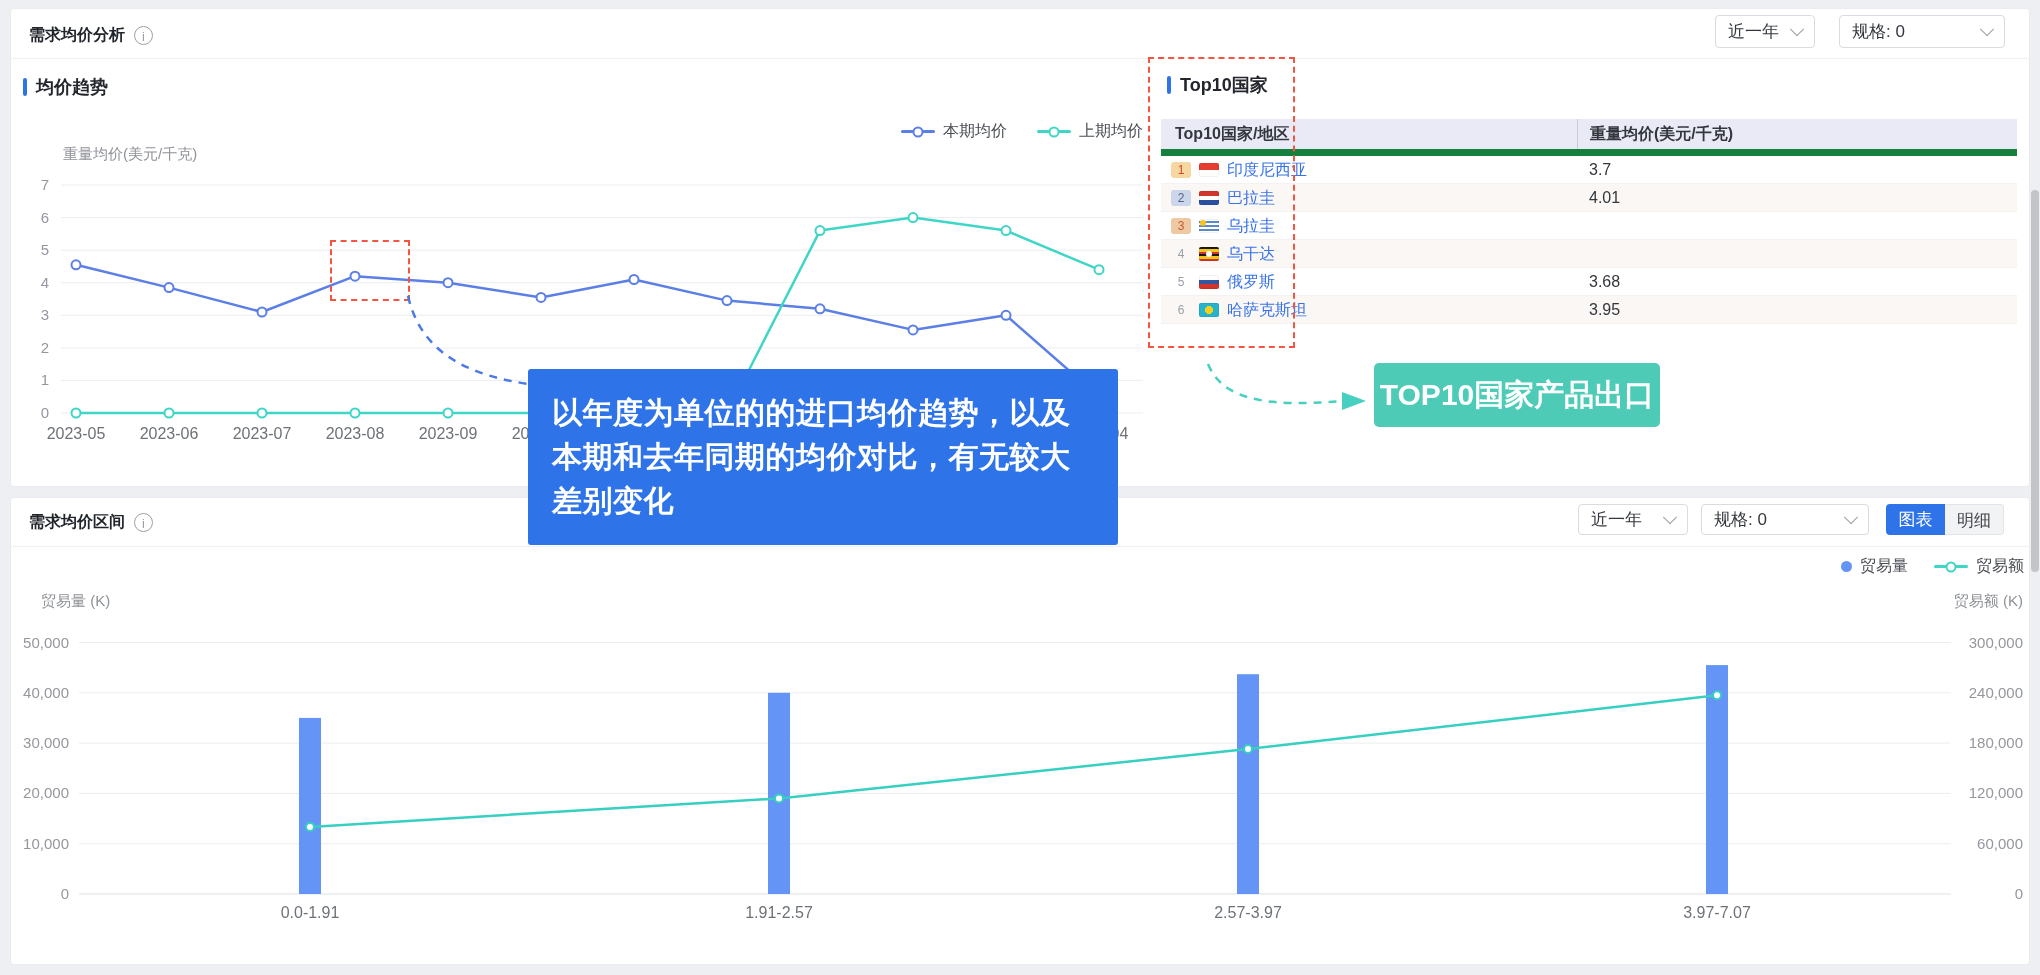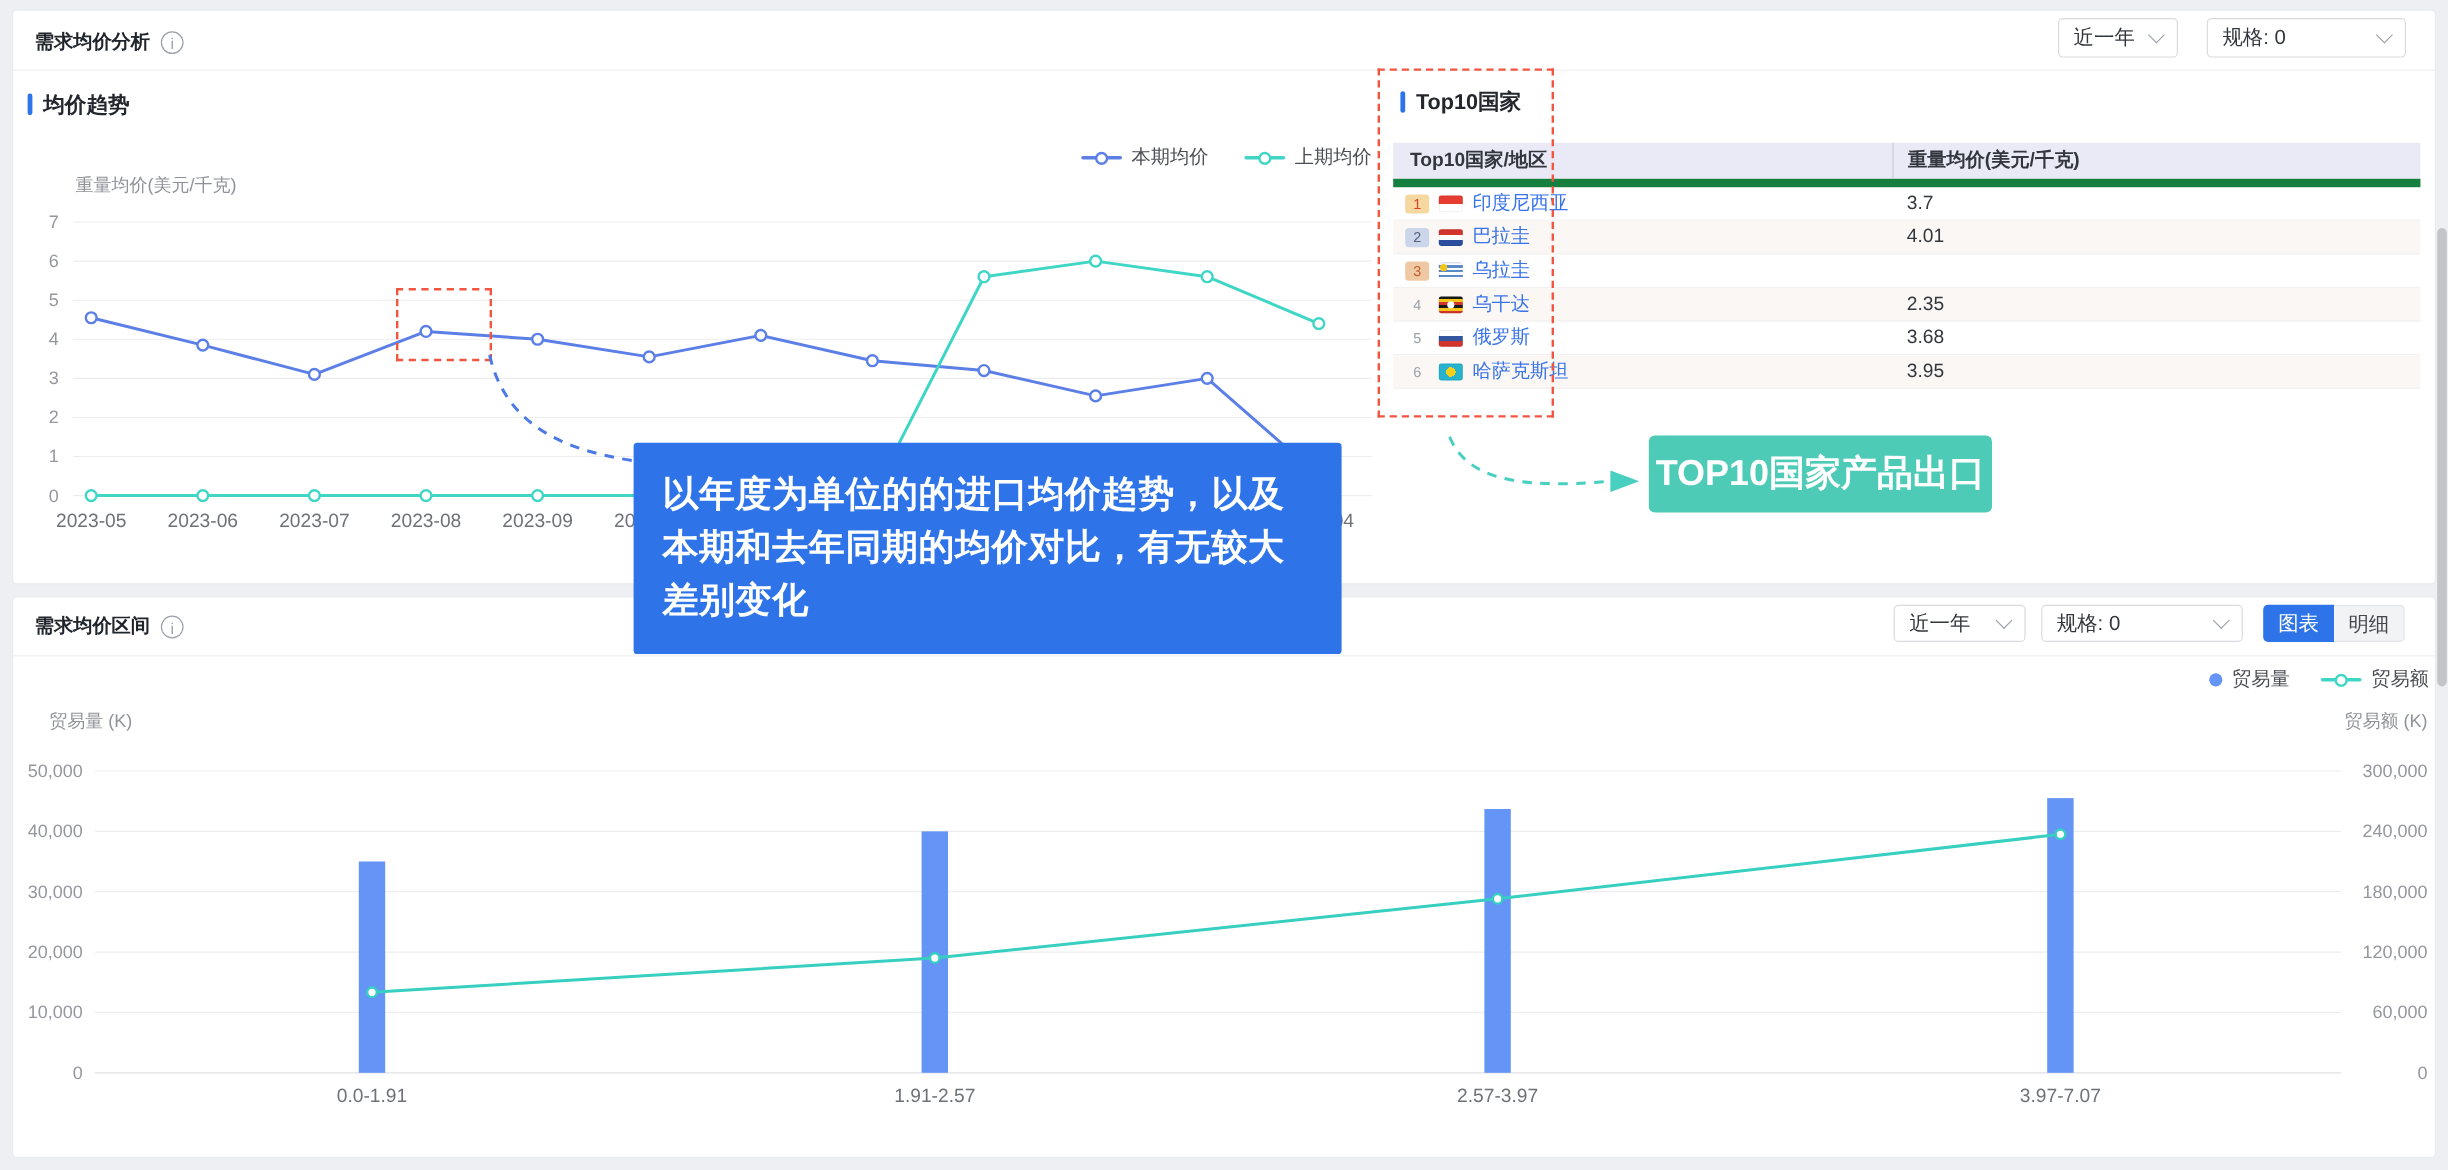--- a/index.html
+++ b/index.html
@@ -202,21 +202,20 @@
               <span class="flag f-uruguay"></span>
               <a class="cty">乌拉圭</a>
             </div>
           </div>
           <div class="t10-row alt">
             <div class="c1">
               <span class="rk">4</span>
               <span class="flag f-uganda"></span>
               <a class="cty">乌干达</a>
             </div>
-            <div class="c2">2.35</div>
           </div>
           <div class="t10-row">
             <div class="c1">
               <span class="rk">5</span>
               <span class="flag f-russia"></span>
               <a class="cty">俄罗斯</a>
             </div>
             <div class="c2">3.68</div>
           </div>
           <div class="t10-row alt">

